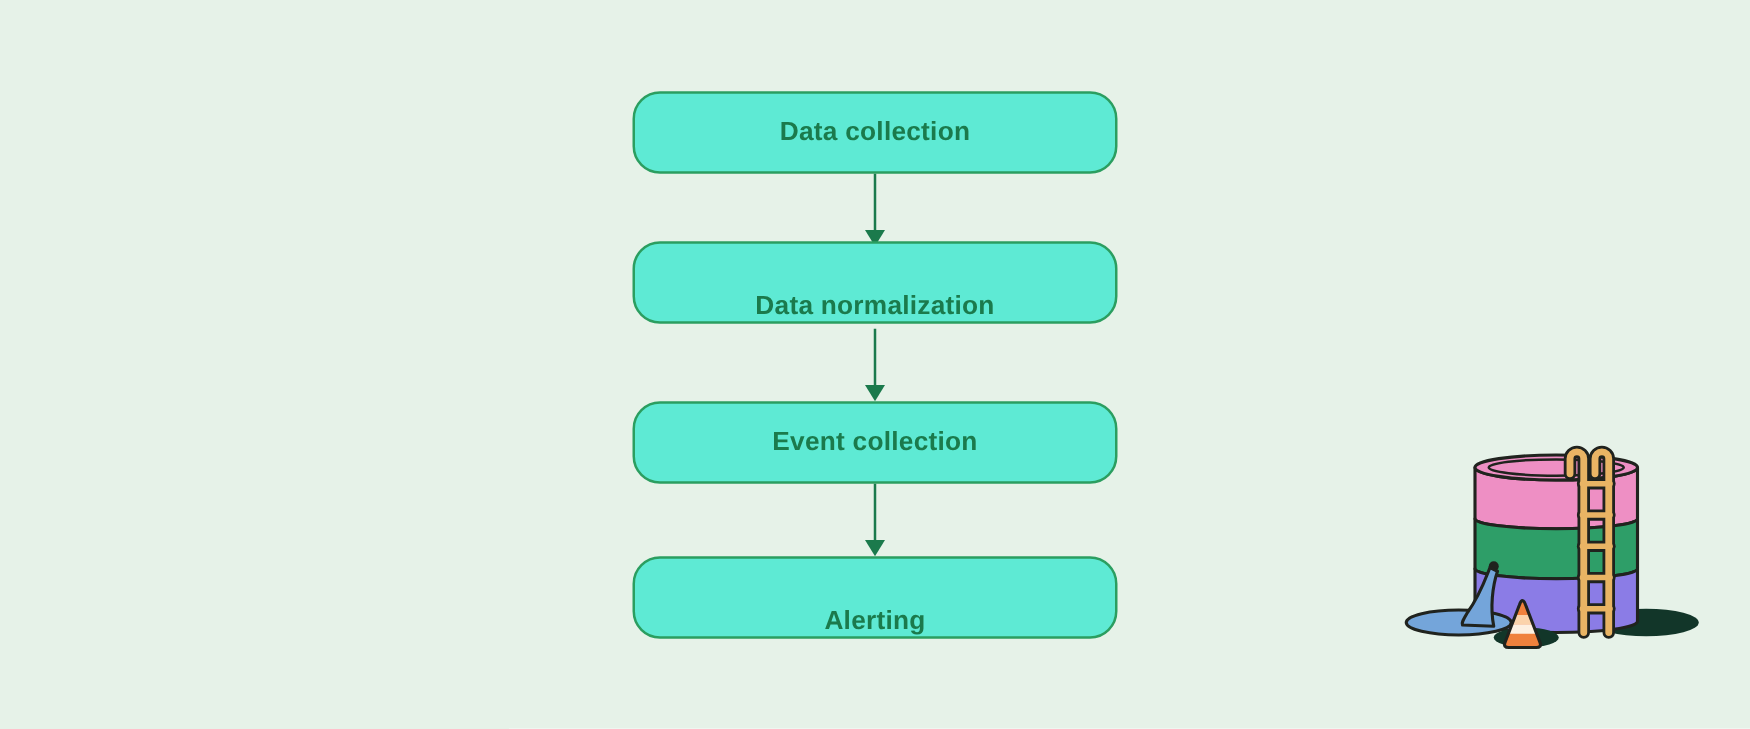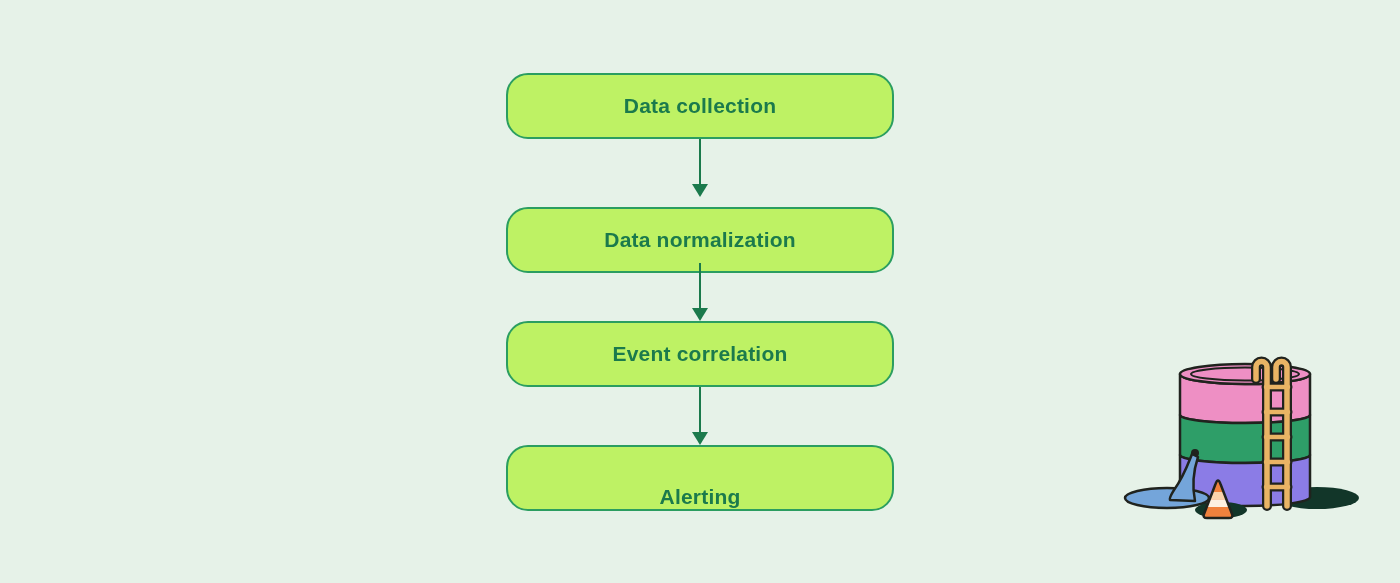--- a/index.html
+++ b/index.html
@@ -7,34 +7,34 @@
     position:relative;
     width:1400px;height:583px;
     background:#e6f2e8;
     overflow:hidden;
     font-family:"Liberation Sans",sans-serif;
   }
   .step{
     position:absolute;
     left:506px;width:388px;height:66px;
     box-sizing:border-box;
-    background:#bef264;
+    background:#5eead4;
     border:2px solid #2b9e60;
     border-radius:22px;
     display:flex;align-items:center;justify-content:center;
   }
   .step-label{
     color:#1b7a4c;
     font-size:21px;
     font-weight:700;
     letter-spacing:.2px;
     white-space:nowrap;
   }
   .step-1{top:73px;}
-  .step-2{top:207px;}
+  .step-2{top:193px;align-items:flex-end;}
   .step-3{top:321px;}
   .step-4{top:445px;align-items:flex-end;}
   .arrow{
     position:absolute;
     left:691px;width:18px;height:58px;
   }
   .arrow-1{top:139px;}
   .arrow-2{top:263px;}
   .arrow-3{top:387px;}
   .arrow .shaft{
@@ -74,21 +74,21 @@
     <div class="step step-2">
       <span class="step-label">Data normalization</span>
     </div>
 
     <div class="arrow arrow-2">
       <div class="shaft"></div>
       <div class="head"></div>
     </div>
 
     <div class="step step-3">
-      <span class="step-label">Event correlation</span>
+      <span class="step-label">Event collection</span>
     </div>
 
     <div class="arrow arrow-3">
       <div class="shaft"></div>
       <div class="head"></div>
     </div>
 
     <div class="step step-4">
       <span class="step-label">Alerting</span>
     </div>

